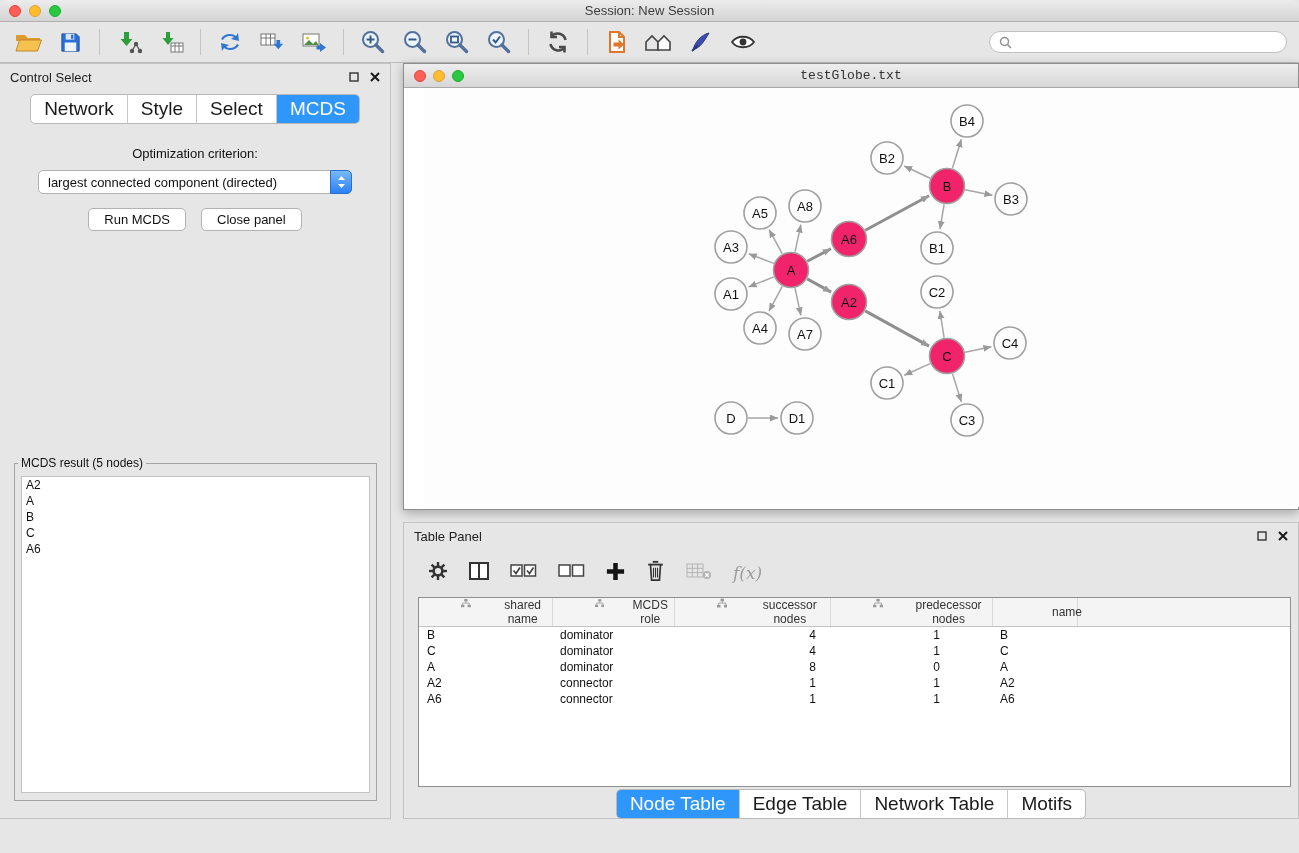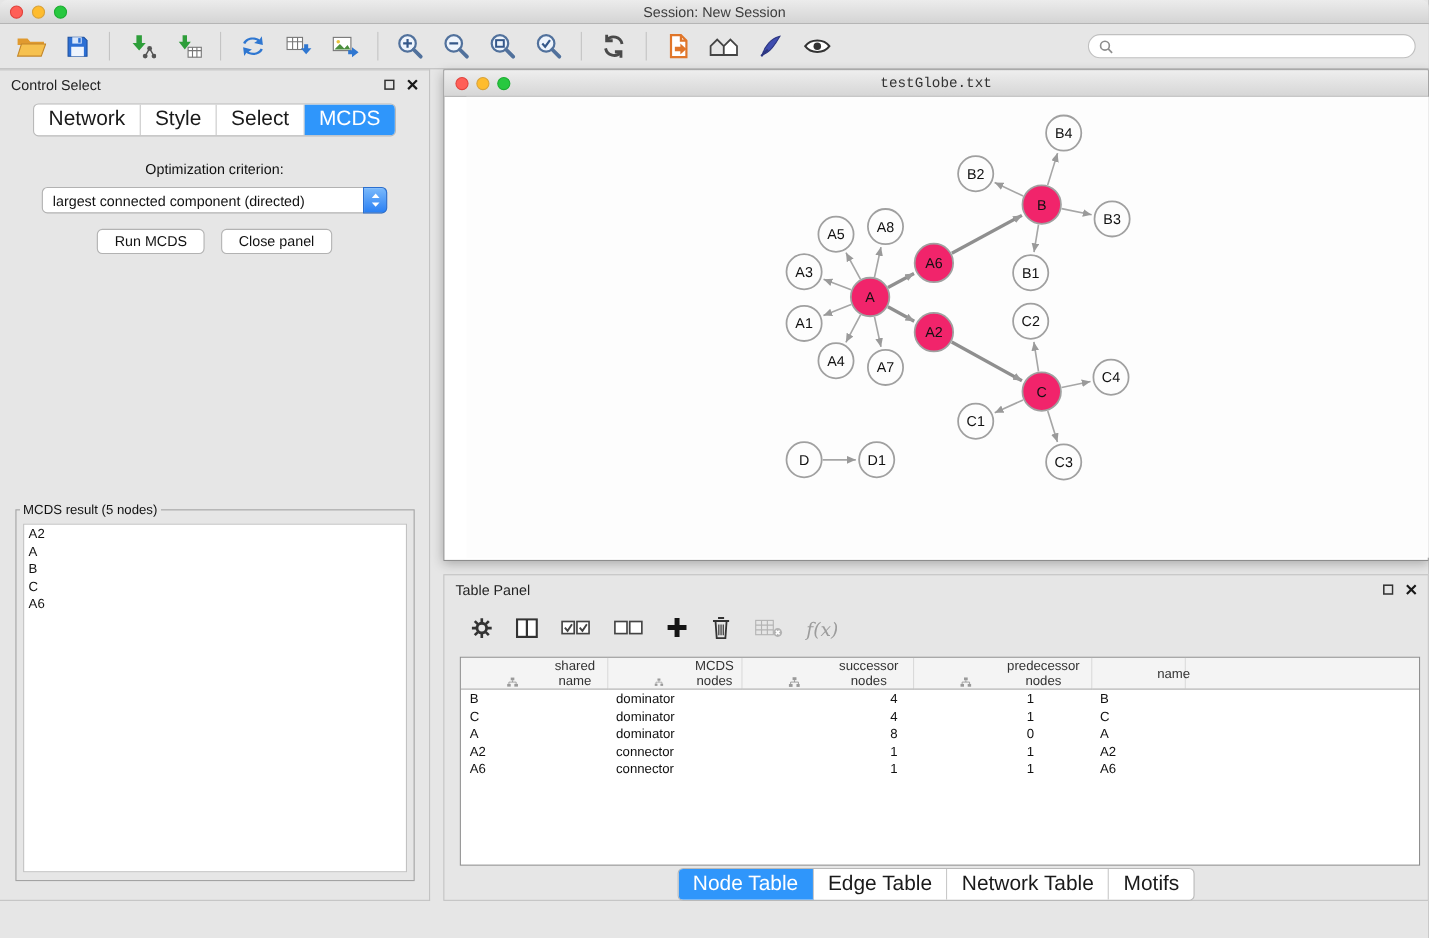--- a/index.html
+++ b/index.html
@@ -76,21 +76,21 @@
   .table-panel{position:absolute;left:403px;top:522px;width:896px;height:297px;background:#e6e6e6;
     border:1px solid #c3c3c3;}
   .table-toolbar{display:flex;align-items:center;gap:21px;padding:10px 0 4px 24px;height:42px;}
   .fx{font-family:"DejaVu Serif",serif;font-style:italic;color:#9c9c9c;font-size:17px;}
   .table-wrap{position:absolute;left:14px;top:74px;width:873px;height:190px;background:#fff;
     border:1px solid #8f8f8f;overflow:hidden;}
   table{border-collapse:collapse;width:100%;table-layout:fixed;font-size:12px;}
   thead th{background:#f4f4f4;border-right:1px solid #dadada;border-bottom:1px solid #c4c4c4;
     font-weight:normal;height:21px;color:#333;}
   thead th.filler{border-right:none;}
-  .th-inner{display:flex;align-items:flex-end;justify-content:center;gap:23px;margin-left:42px;}
+  .th-inner{display:flex;align-items:flex-start;justify-content:center;gap:23px;margin-left:42px;}
   tbody td{height:16px;padding:0 8px;color:#111;overflow:hidden;white-space:nowrap;}
   td.num{text-align:right;}
   td.c2{padding-right:14px;}
   td.c3{padding-right:52px;}
   .bottom-tabs{position:absolute;left:0;right:0;top:266px;display:flex;justify-content:center;}
 
   
   .statusbar{position:absolute;left:0;top:853px;width:100%;height:34px;background:#e2e2e2;
     border-top:1px solid #bdbdbd;display:flex;align-items:center;padding:0 10px;}
   .list-btn{width:30px;height:22px;background:#fff;border:1px solid #b2b2b2;border-radius:4px;
@@ -525,21 +525,21 @@
                 </span>
               </th>
               <th>
                 <span class="th-inner">
                   <svg width="12" height="11" viewBox="0 0 12 11">
                     <path d="M6 3 v2 M2 7 V5 h8 v2" stroke="#9a9a9a" fill="none"></path>
                     <rect x="4" width="4" height="3" fill="#9a9a9a"></rect>
                     <rect y="7" width="4" height="3" fill="#9a9a9a"></rect>
                     <rect x="8" y="7" width="4" height="3" fill="#9a9a9a"></rect>
                   </svg>
-                  <span>MCDS nodes</span>
+                  <span>MCDS role</span>
                 </span>
               </th>
               <th>
                 <span class="th-inner">
                   <svg width="12" height="11" viewBox="0 0 12 11">
                     <path d="M6 3 v2 M2 7 V5 h8 v2" stroke="#9a9a9a" fill="none"></path>
                     <rect x="4" width="4" height="3" fill="#9a9a9a"></rect>
                     <rect y="7" width="4" height="3" fill="#9a9a9a"></rect>
                     <rect x="8" y="7" width="4" height="3" fill="#9a9a9a"></rect>
                   </svg>

